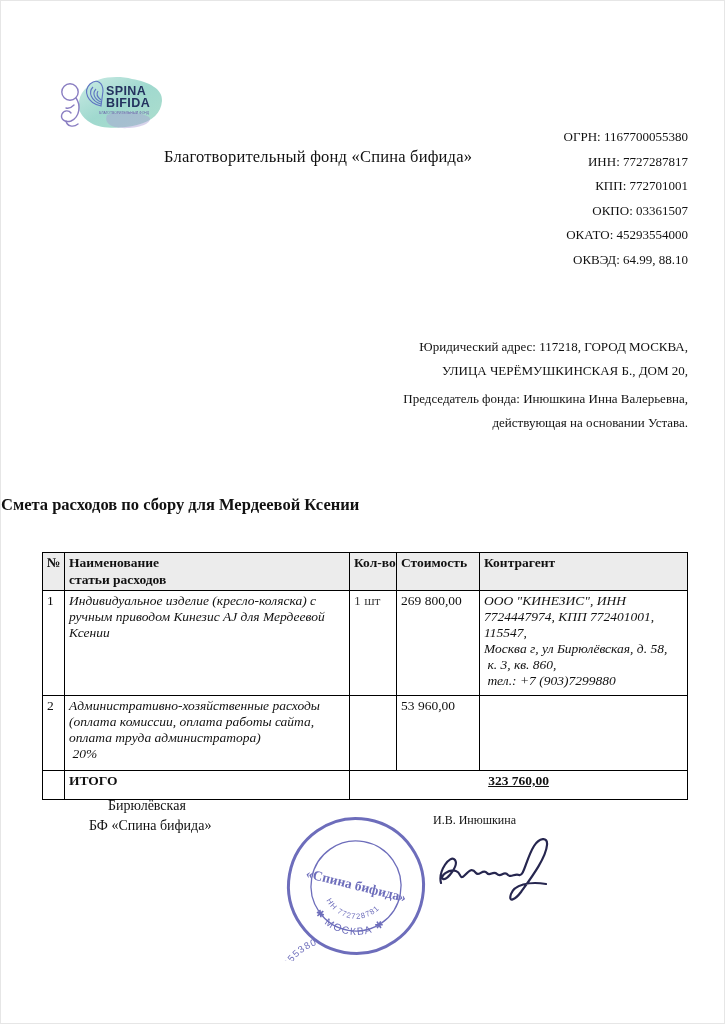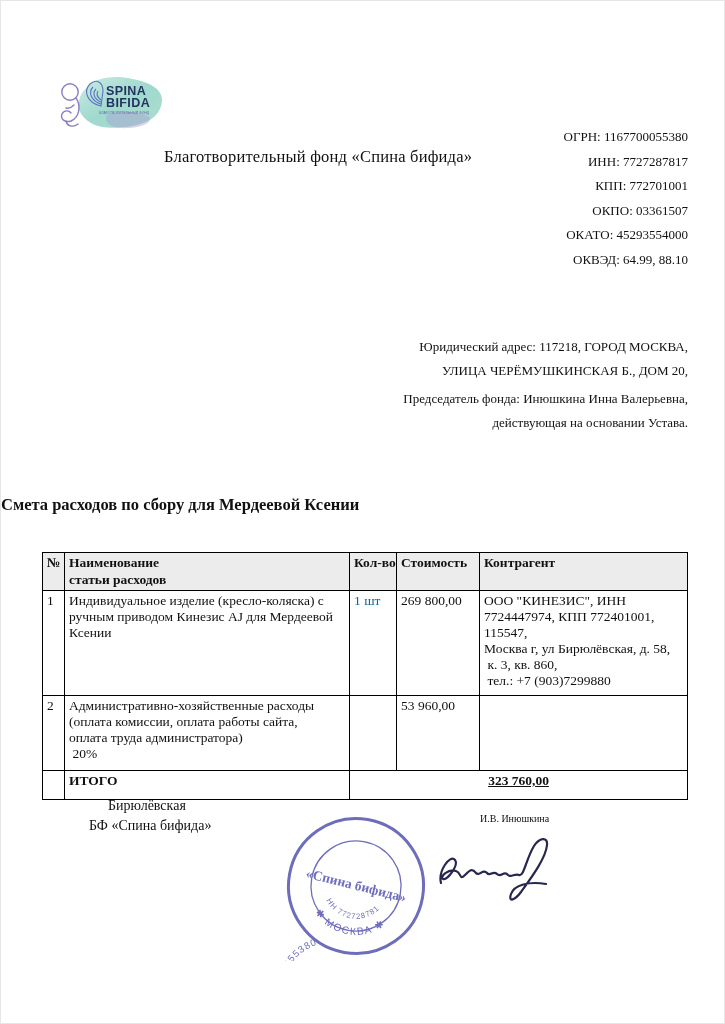--- a/index.html
+++ b/index.html
@@ -21,30 +21,30 @@
   
   table.est { position:absolute; left:41px; top:551px; width:645px;
               border-collapse:collapse; table-layout:fixed; font-size:13.5px; }
   table.est td, table.est th {
     border:1px solid #000; vertical-align:top; padding:2px 4px;
     line-height:16px; text-align:left; font-weight:normal; overflow:hidden;
   }
   table.est thead th { background:#ececec; font-weight:bold; white-space:pre; line-height:16.5px; }
   th.qty-h { white-space:nowrap; }
   td.num, th.num { text-align:center; padding:2px 1px; }
-  td.pre { white-space:pre; }
-  td.qty { color:#0369a1; }
+  td.pre { white-space:pre;font-style:italic; }
+  td.qty { color:#404040; }
   tr.r1 td { height:100px; }
   tr.r2 td { height:70px; }
   tr.total td { height:24px; font-weight:bold; }
   tr.total td.tval { text-align:center;text-decoration:underline; }
   
   .foot-left { position:absolute; left:88px; top:795px; font-size:14px; line-height:20px; }
   .foot-left .l1 { margin-left:19px; }
-  .signer-name { position:absolute; left:479px; top:812px; font-size:10px; }
+  .signer-name { position:absolute; left:432px; top:812px; font-size:12px; }
   .stamp { position:absolute; left:280px; top:810px; width:150px; height:150px; opacity:.88; }
   .signature { position:absolute; left:433px; top:830px; width:150px; height:78px; }
 </style>
 </head>
 <body>
 
 <div class="page">
 
   <svg class="logo" viewBox="0 0 108 66" xmlns="http://www.w3.org/2000/svg">
     <defs>

